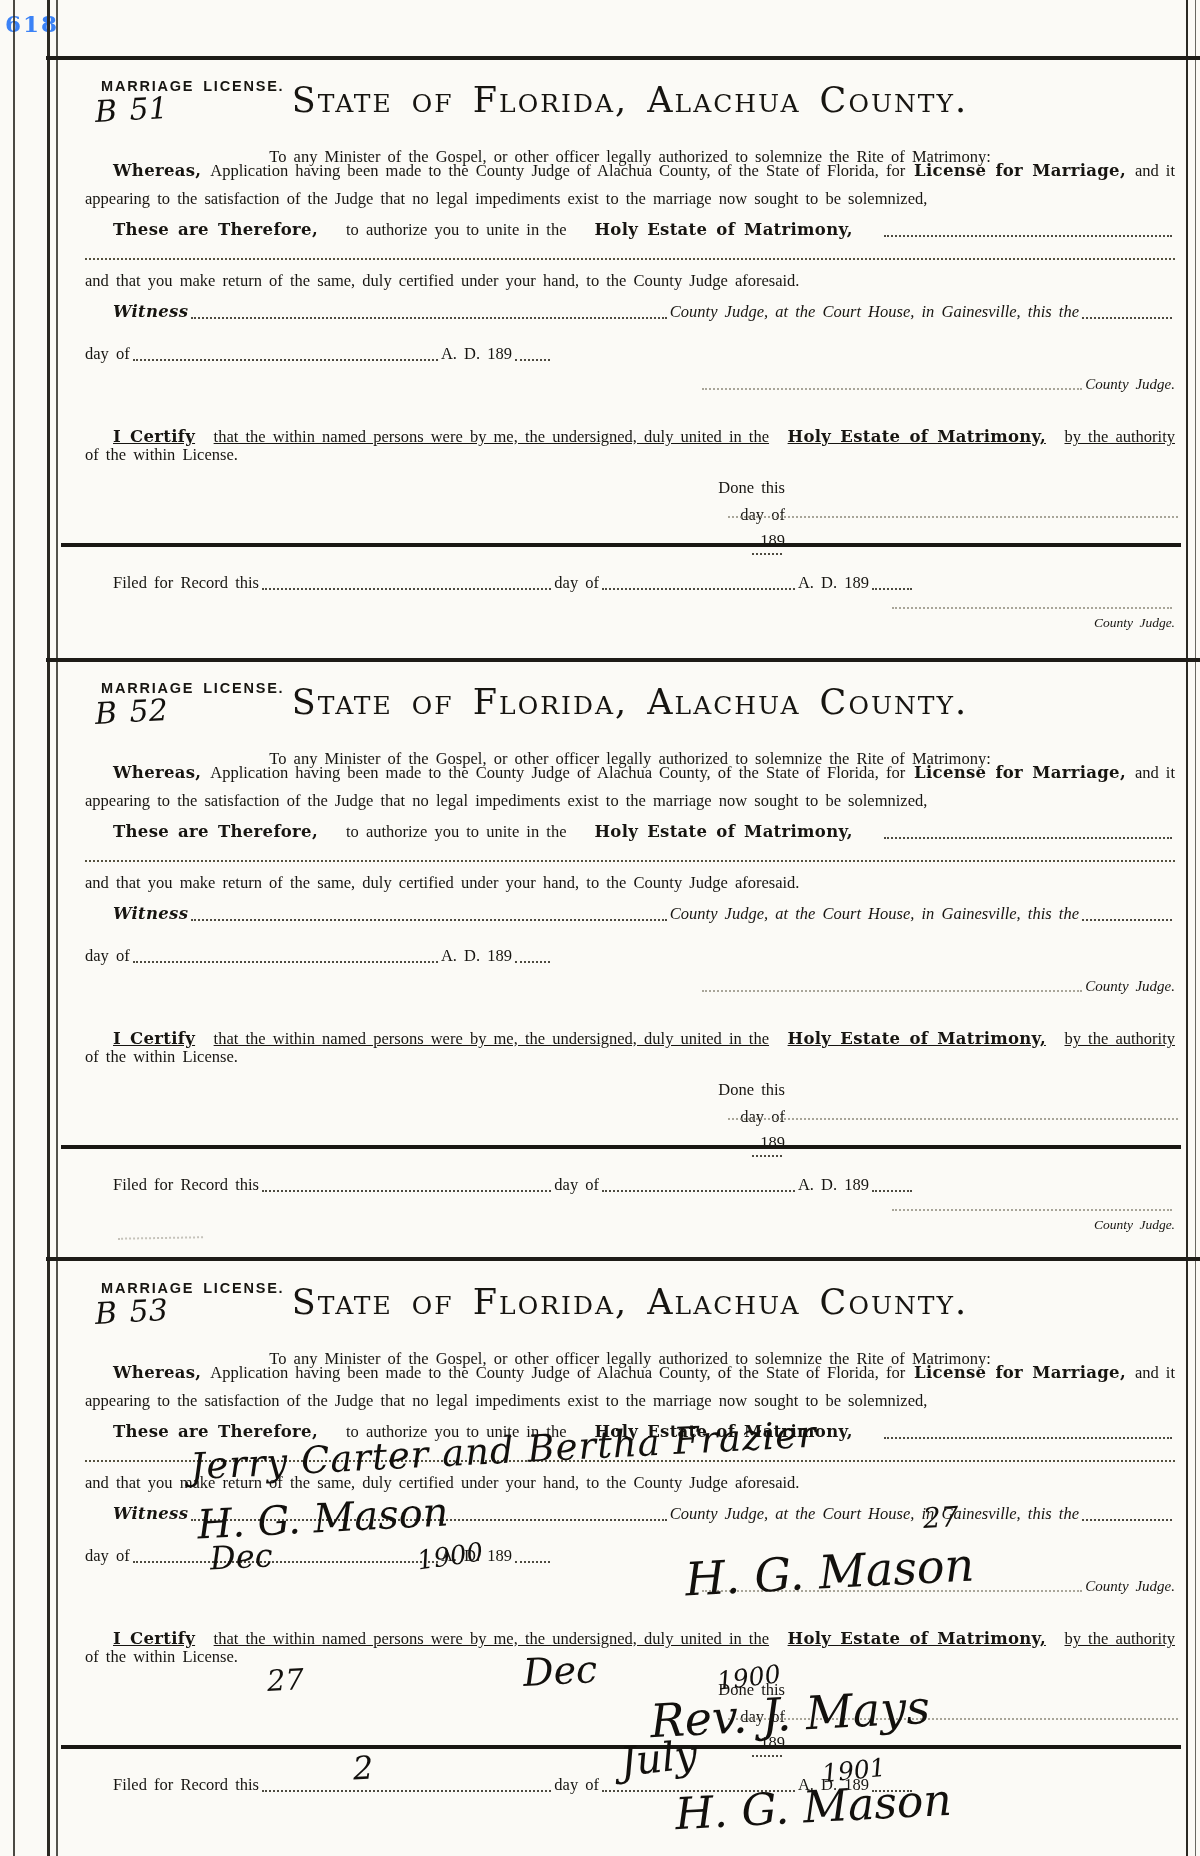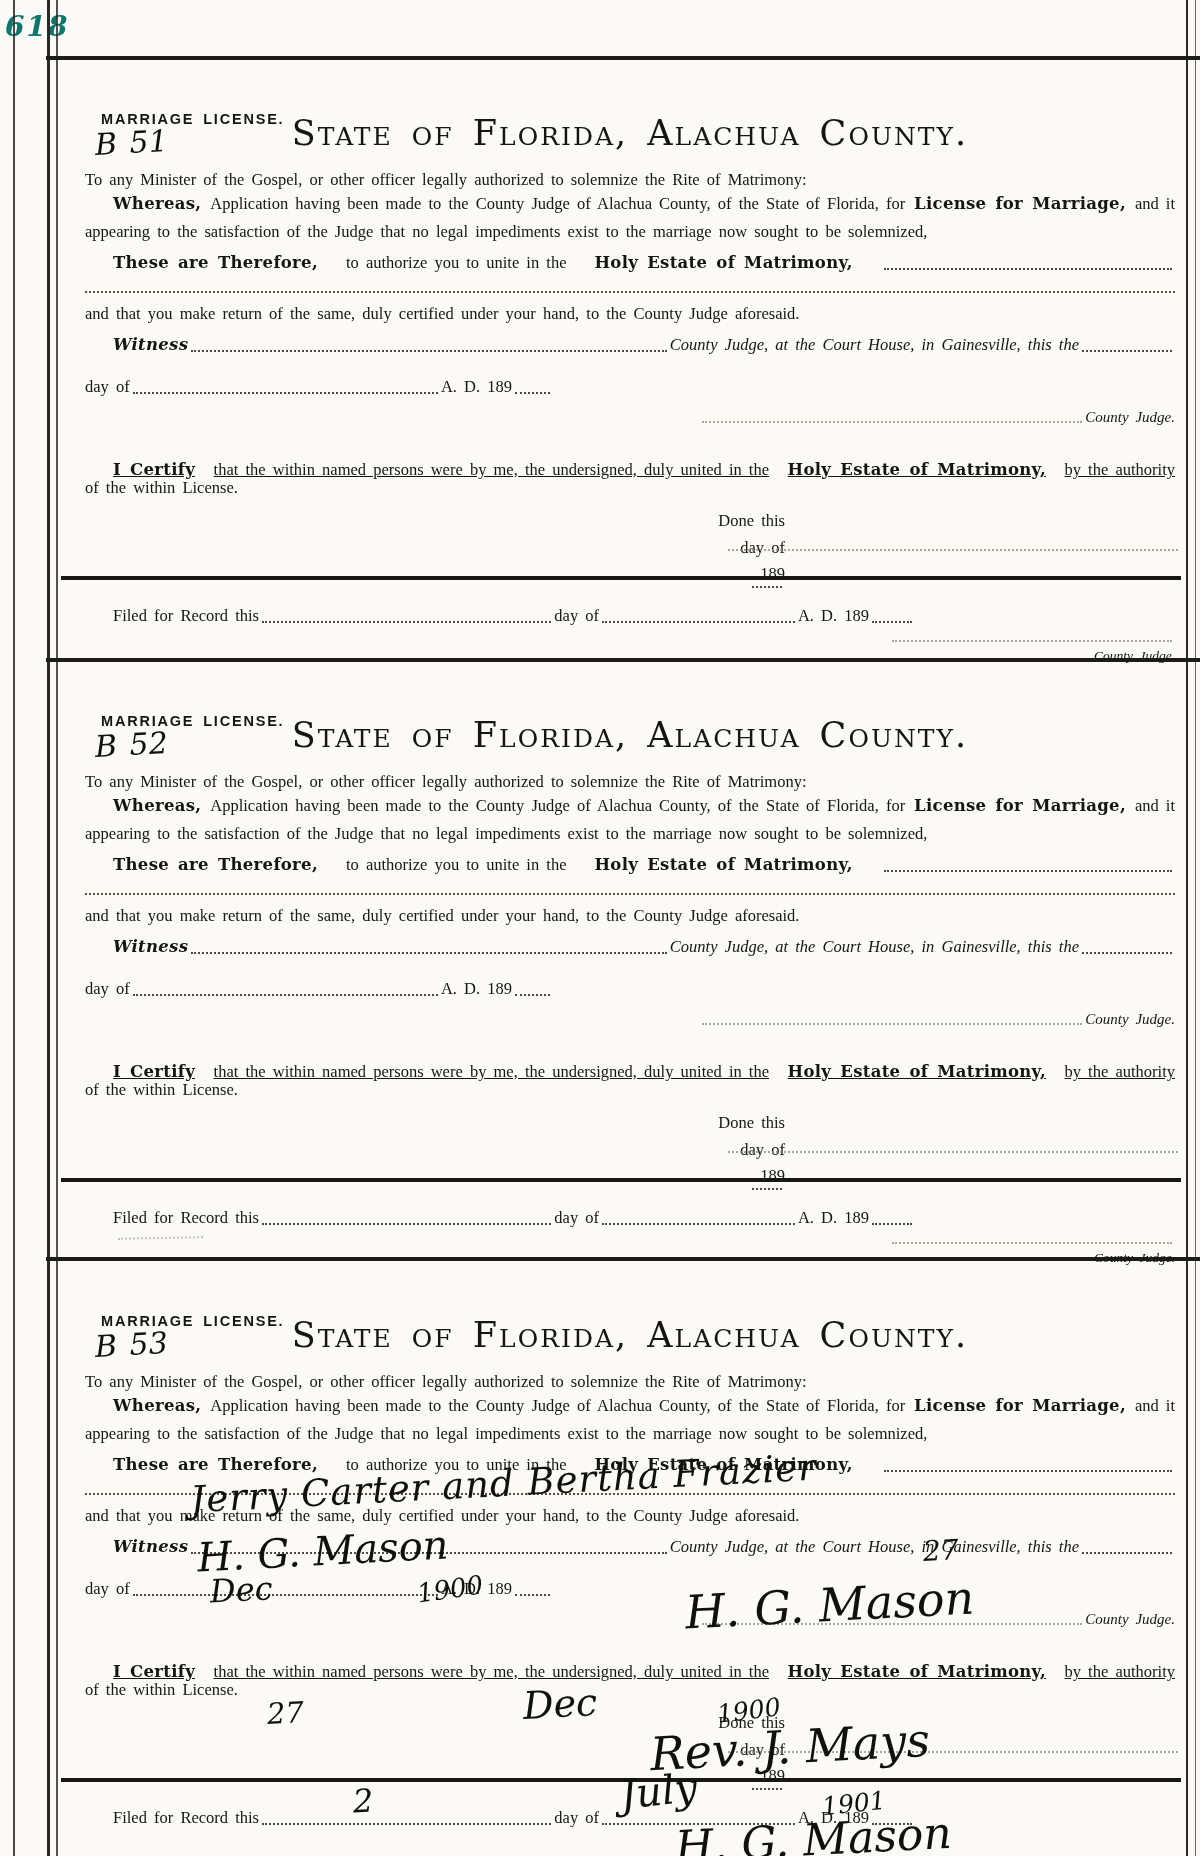--- a/index.html
+++ b/index.html
@@ -20,29 +20,29 @@
   .v4{right:12px;width:2.5px;}
   .v5{right:4px;width:1px;opacity:.7;}
   .hline{position:absolute;left:46px;right:0;height:4px;background:#1e1c18;}
   .topline{top:56px;}
   .sep1{top:658px;}
   .sep2{top:1257px;}
 
   .page-number{
     position:absolute;left:5px;top:10px;
     font-family:"DejaVu Serif",serif;font-weight:bold;
-    font-size:28px;letter-spacing:2px;color:#0f766e;font-style:italic;
+    font-size:23px;letter-spacing:2px;color:#3b82f6;
   }
   .smudge{
     position:absolute;left:118px;top:1230px;width:85px;height:7px;
     border-bottom:2px dotted #9a968a;opacity:.55;transform:rotate(-1deg);
   }
 
   
-  .form{position:absolute;left:85px;width:1090px;height:600px;margin-top:33px;}
+  .form{position:absolute;left:85px;width:1090px;height:600px;}
   .f1{top:57px;} .f2{top:659px;} .f3{top:1259px;}
 
   .r{position:absolute;left:0;right:0;font-size:16.5px;line-height:1.25;
      white-space:nowrap;word-spacing:3px;}
   .flexr{display:flex;align-items:flex-end;}
   .flexj{display:flex;align-items:flex-end;justify-content:space-between;}
   .gothic{font-family:"DejaVu Serif",serif;font-weight:bold;letter-spacing:.3px;}
   .ind{margin-left:28px;}
   .dots{border-bottom:2px dotted #4d4a40;height:1px;margin:0 3px 4px 3px;}
   .grow{flex:1.2;} .grow1{flex:1;} .grow15{flex:1.5;}
@@ -50,21 +50,21 @@
   .w280{width:280px;} .w380{width:380px;} .w450{width:450px;}
   .faint{border-bottom-color:#8d897b;opacity:.75;}
 
   .r-heading{top:20px;left:16px;right:auto;
     font-family:"Liberation Sans",sans-serif;font-weight:bold;
     font-size:14.5px;letter-spacing:1.8px;}
   .r-number{top:34px;left:10px;right:auto;font-size:30px;}
   .r-title{top:22px;text-align:center;
     font-family:"DejaVu Serif",serif;font-variant:small-caps;
     font-size:35px;letter-spacing:2px;word-spacing:6px;}
-  .r-minister{top:80px;}
+  .r-minister{top:90px;text-align:center;}
   .r-whereas{top:104px;}
   .r-appearing{top:132px;}
   .r-therefore{top:163px;gap:28px;}
   .r-dotline{top:200px;border-bottom:2px dotted #55513f;height:1px;}
   .r-return{top:214px;}
   .r-witness{top:245px;font-style:italic;}
   .r-dayof{top:287px;width:468px;right:auto;}
   .r-cjudge{top:318px;left:auto;right:0;width:540px;display:flex;
     align-items:flex-end;justify-content:flex-end;}
   .r-certify{top:370px;text-decoration:underline;}

